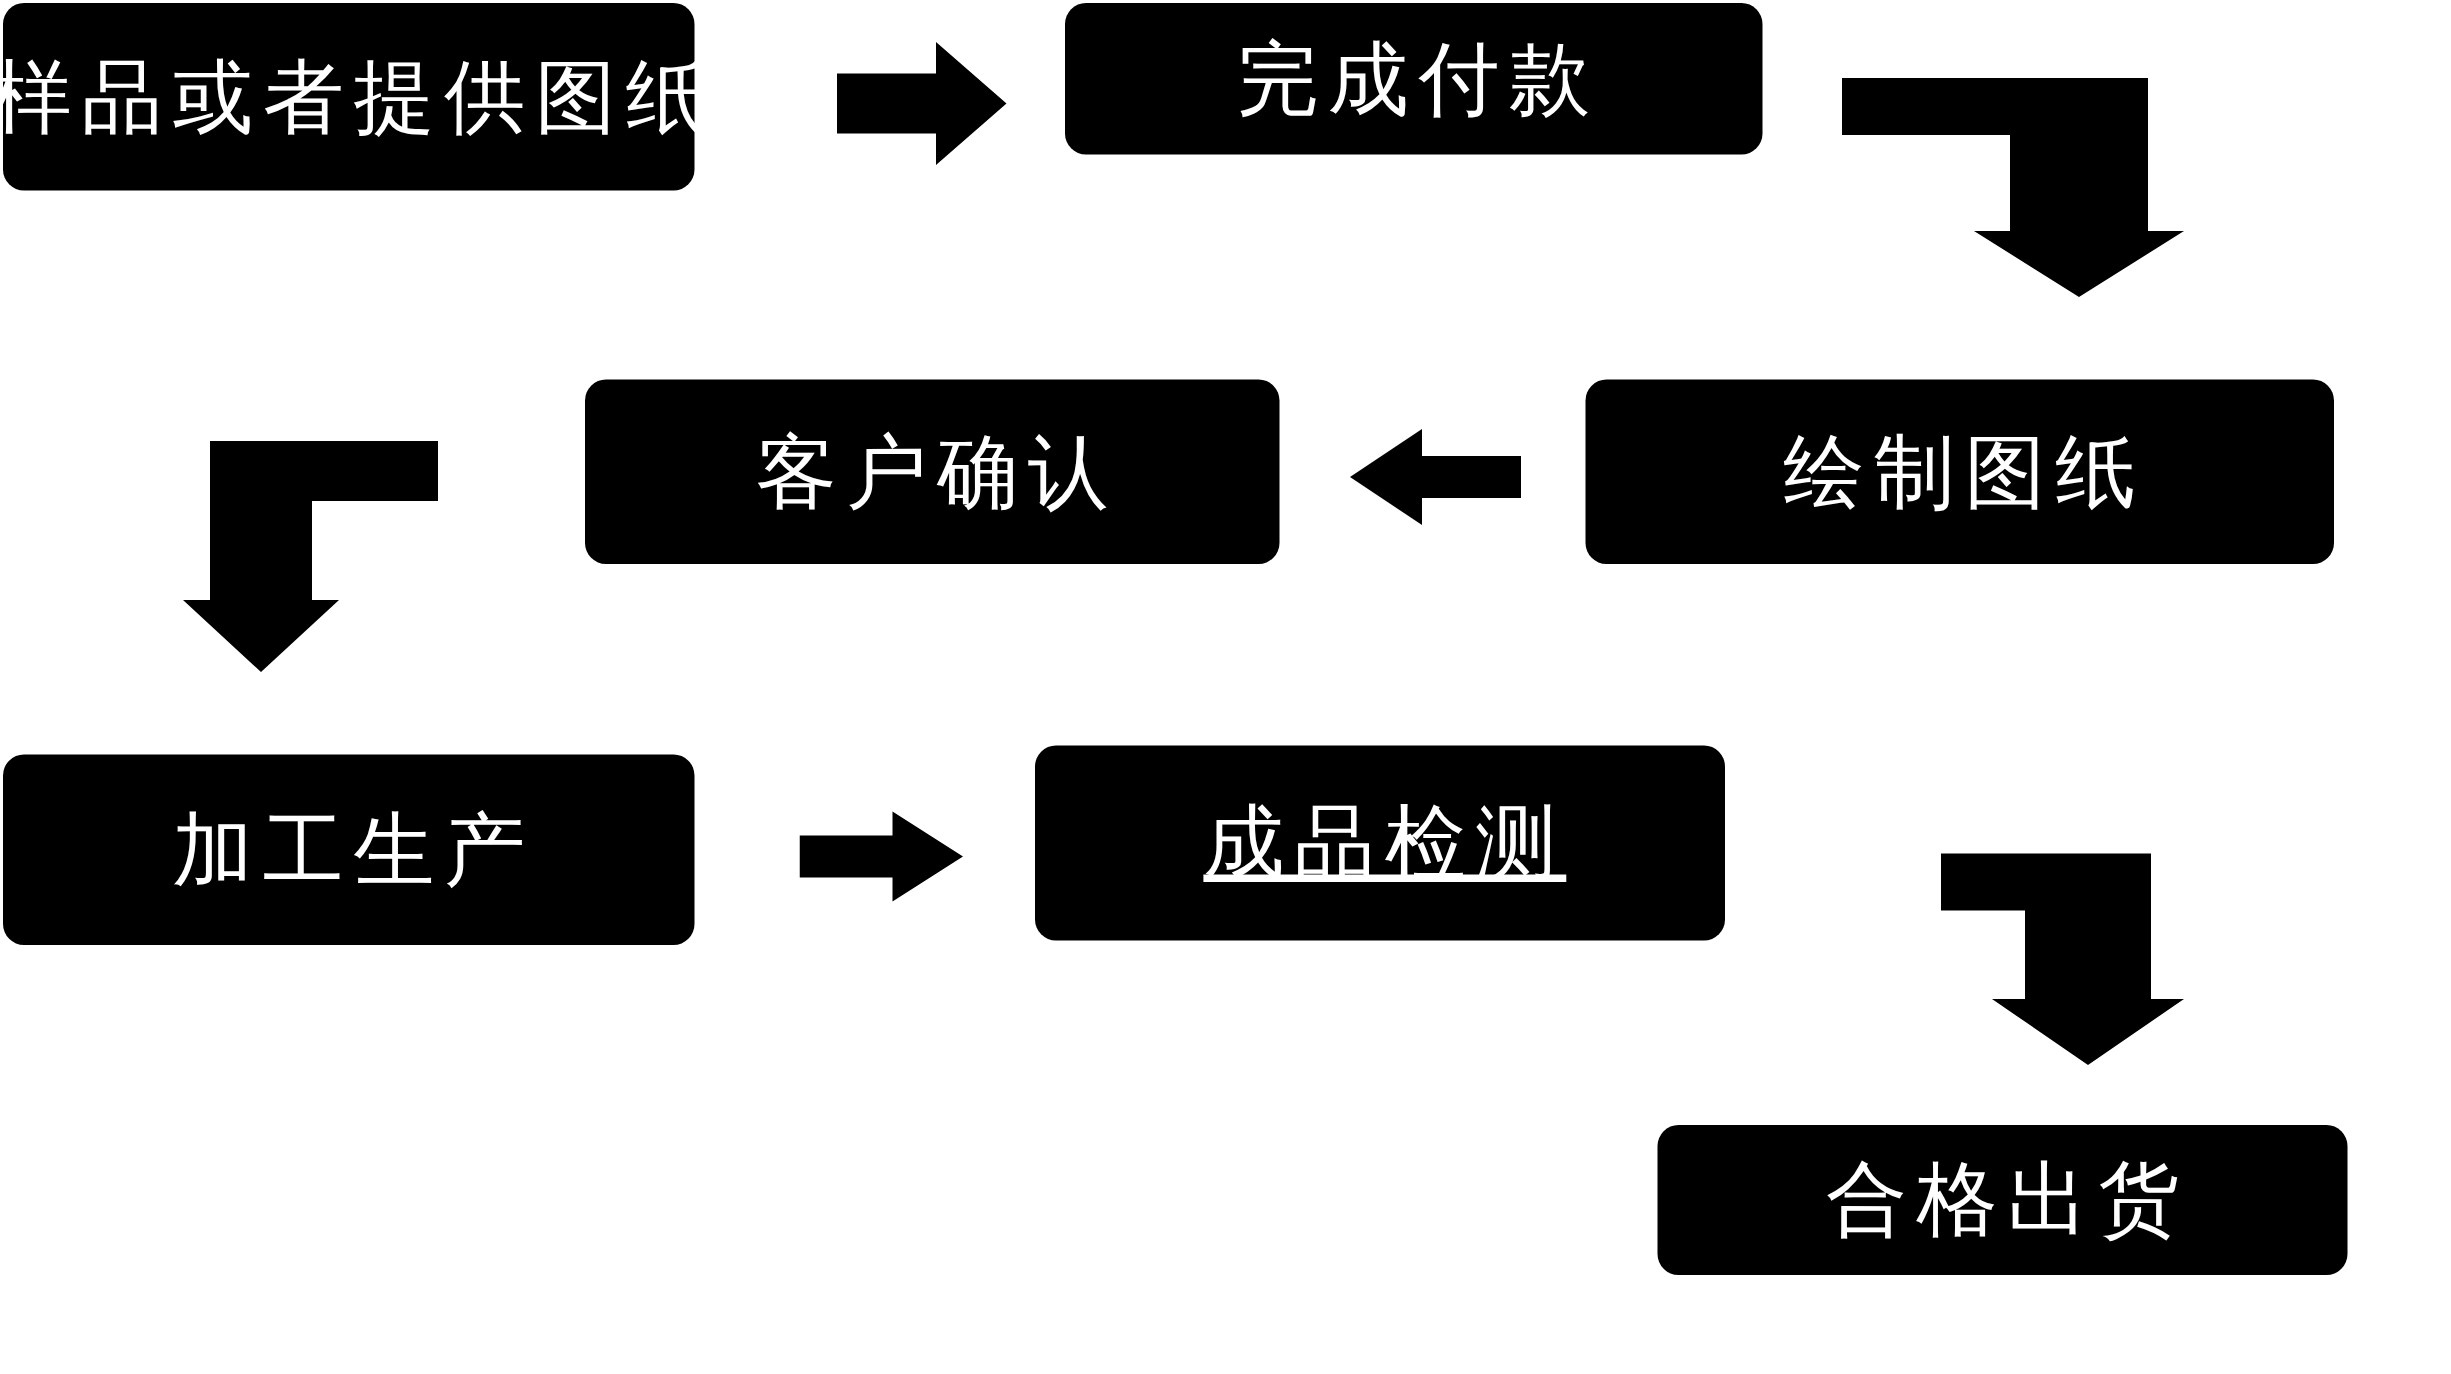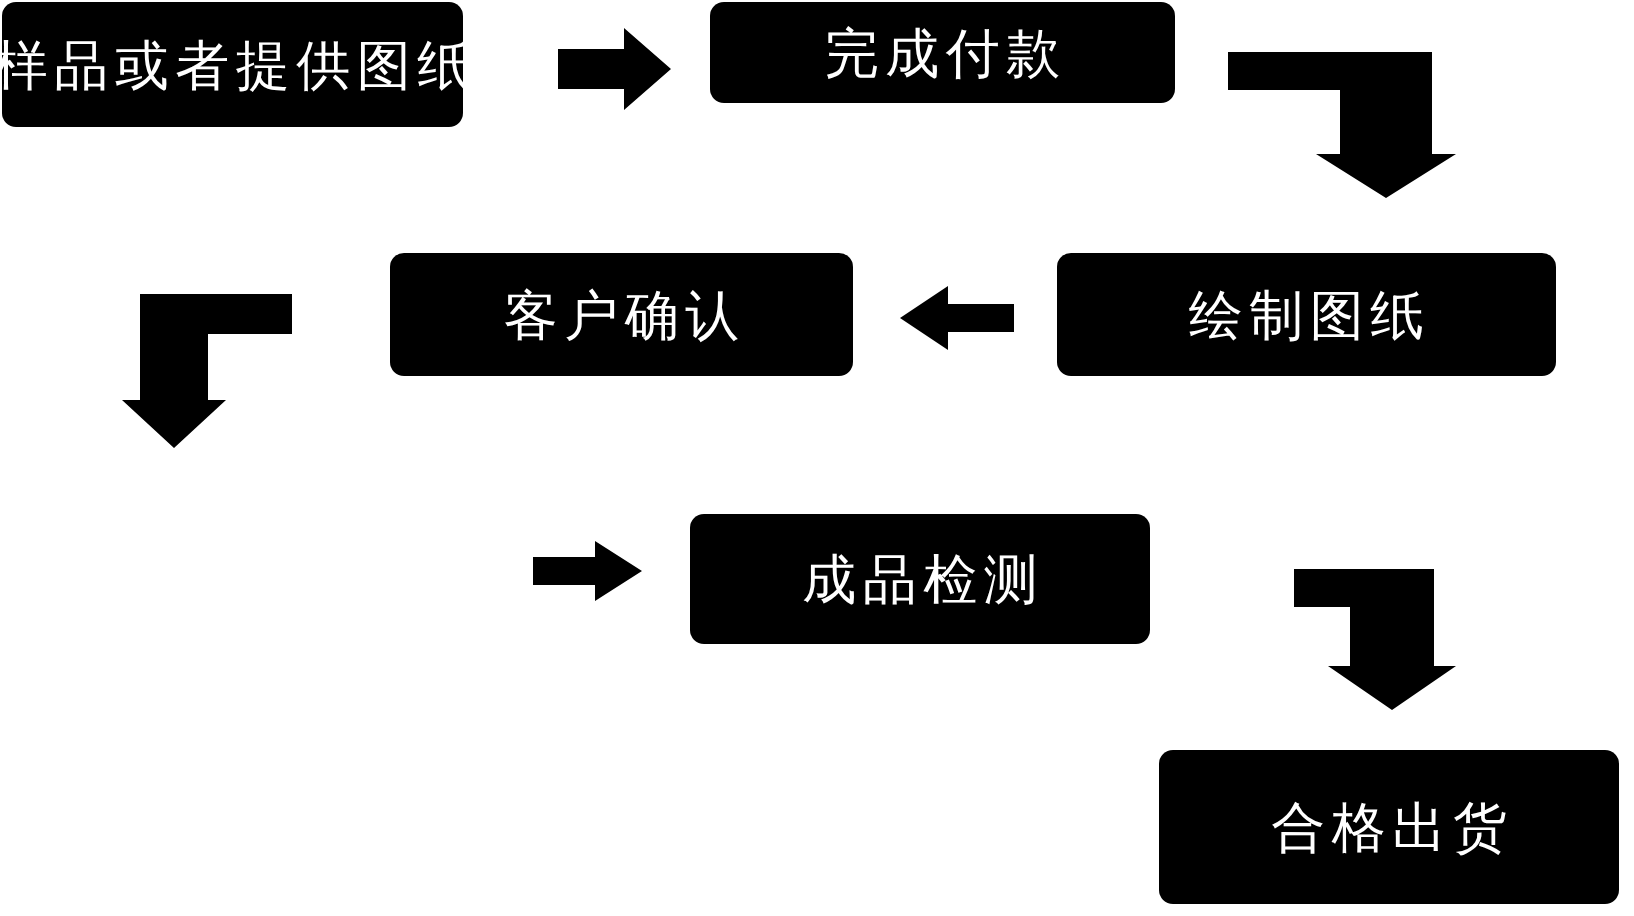--- a/index.html
+++ b/index.html
@@ -44,22 +44,22 @@
     width: 100%;
     height: 100%;
   }
 
   
   #n-sample     { left: 2px;    top: 2px;   width: 461px; height: 125px; font-size: 54px; }
   #n-payment    { left: 710px;  top: 2px;   width: 465px; height: 101px; font-size: 54px; }
   #n-draw       { left: 1057px; top: 253px; width: 499px; height: 123px; font-size: 54px; }
   #n-confirm    { left: 390px;  top: 253px; width: 463px; height: 123px; font-size: 54px; }
   #n-produce    { left: 2px;    top: 503px; width: 461px; height: 127px; font-size: 54px; }
-  #n-inspect    { left: 690px;  top: 514px; width: 460px; height: 130px; font-size: 54px; }
-  #n-ship       { left: 1159px; top: 750px; width: 460px; height: 154px; font-size: 54px; }
+  #n-inspect    { left: 690px;  top: 497px; width: 460px; height: 130px; font-size: 54px; text-decoration: underline; }
+  #n-ship       { left: 1105px; top: 750px; width: 460px; height: 100px; font-size: 54px; }
 
   
   #a-sample-payment { left: 558px;  top: 26px;  width: 114px; height: 86px; }
   #a-payment-draw   { left: 1228px; top: 48px;  width: 228px; height: 152px; }
   #a-draw-confirm   { left: 900px;  top: 285px; width: 114px; height: 66px; }
   #a-confirm-produce{ left: 122px;  top: 292px; width: 172px; height: 158px; }
   #a-produce-inspect{ left: 533px;  top: 540px; width: 110px; height: 62px; }
   #a-inspect-ship   { left: 1294px; top: 566px; width: 162px; height: 146px; }
 </style>
 </head>
@@ -100,20 +100,23 @@
   <div class="arrow" id="a-draw-confirm">
     <svg viewBox="0 0 114 66" preserveAspectRatio="none" aria-hidden="true">
       <path d="M114 19 L48 19 L48 1 L0 33 L48 65 L48 47 L114 47 Z" fill="#000000"></path>
     </svg>
   </div>
 
   <div class="node" id="n-draw">
     <span class="node-label">绘制图纸</span>
   </div>
 
+  <div class="node" id="n-produce">
+    <span class="node-label">加工生产</span>
+  </div>
 
   <div class="arrow" id="a-produce-inspect">
     <svg viewBox="0 0 110 62" preserveAspectRatio="none" aria-hidden="true">
       <path d="M0 17 L62 17 L62 1 L109 31 L62 61 L62 45 L0 45 Z" fill="#000000"></path>
     </svg>
   </div>
 
   <div class="node" id="n-inspect">
     <span class="node-label">成品检测</span>
   </div>

